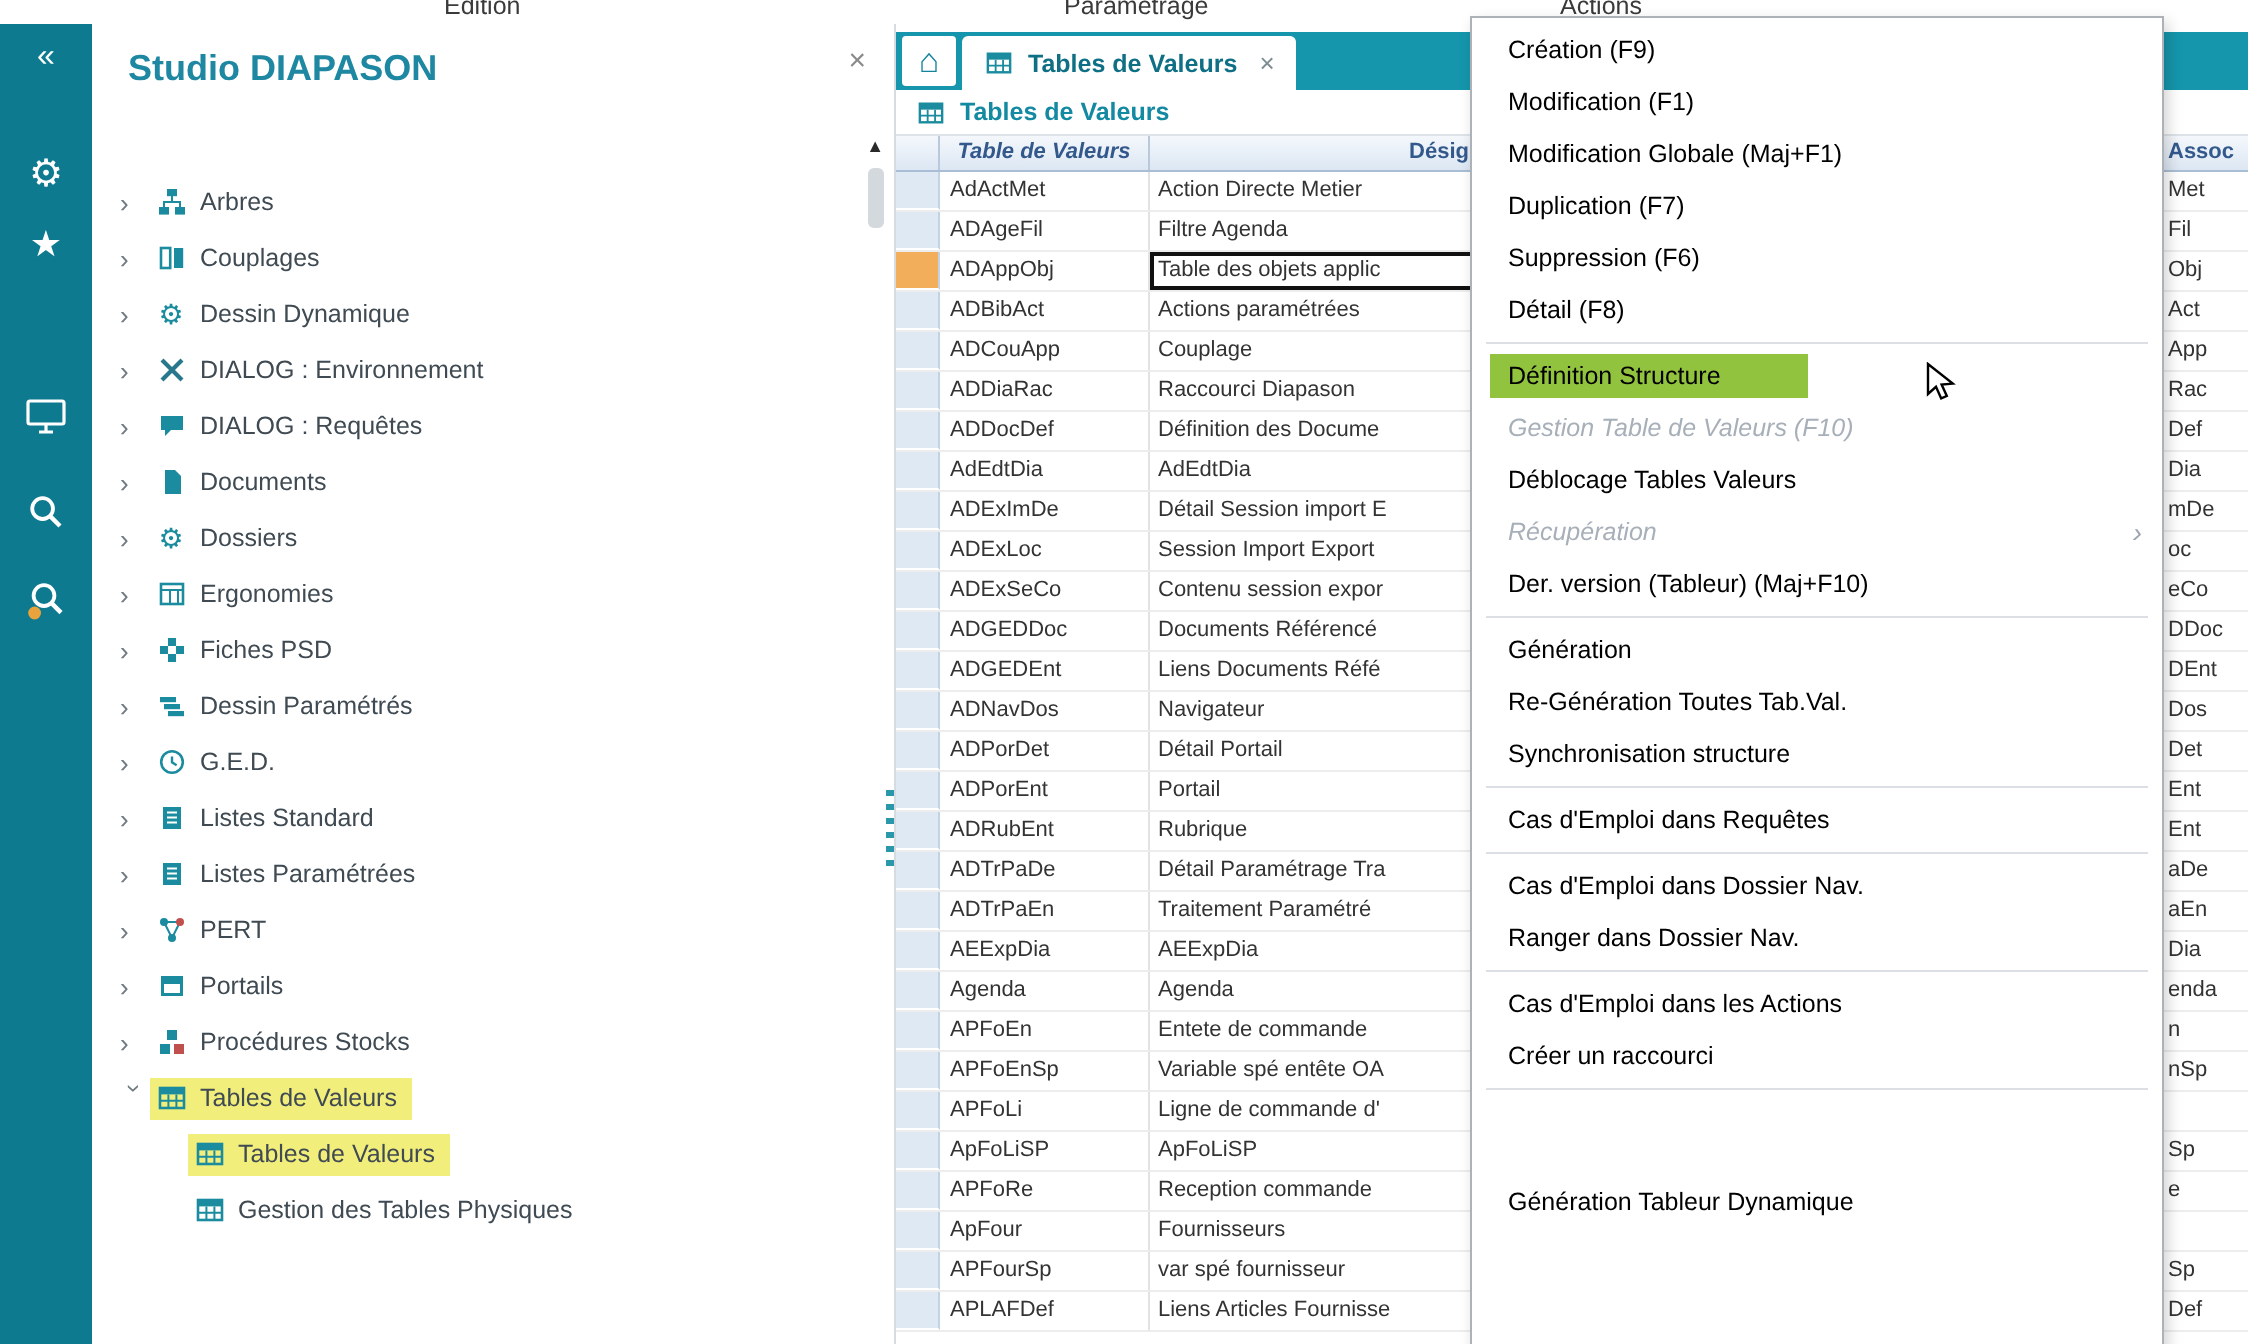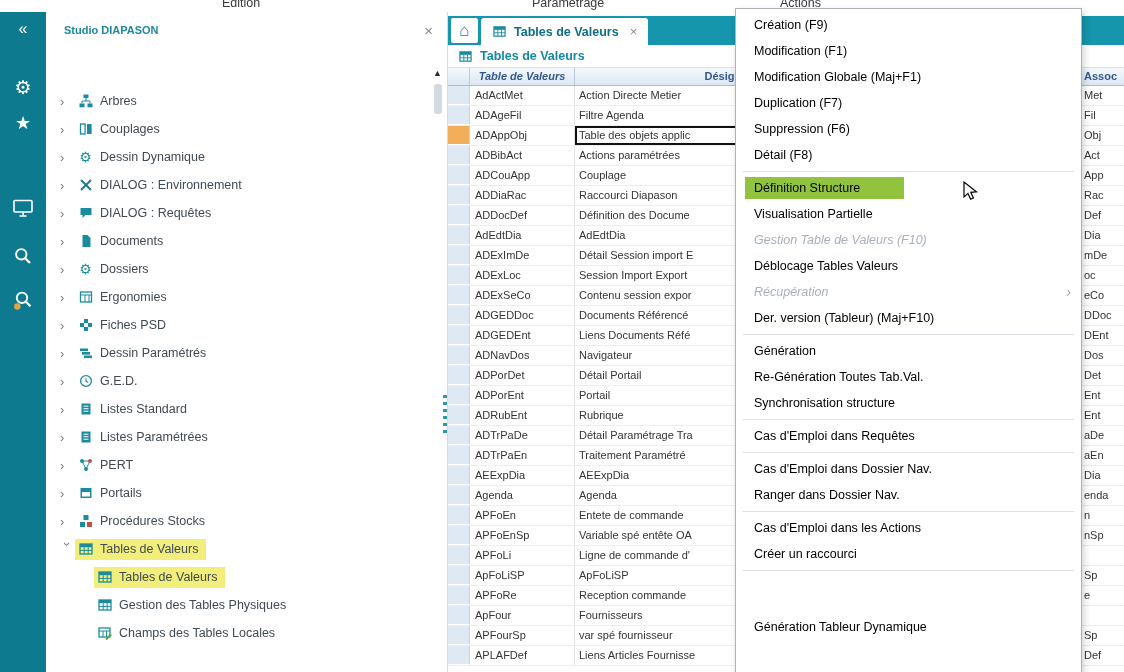--- a/index.html
+++ b/index.html
@@ -12,21 +12,21 @@
   .mb-label{position:absolute;top:-4px;font-size:12.5px;color:#3a3a3a;white-space:nowrap;}
 
   
   .rail{position:absolute;top:12px;left:0;width:46px;height:660px;background:#0D7A90;z-index:4;}
   .rail .ric{position:absolute;left:0;width:46px;text-align:center;color:#fff;cursor:pointer;}
   .ric svg{display:inline-block;vertical-align:middle;}
 
   
   .sidebar{position:absolute;top:12px;left:46px;width:402px;height:660px;background:#fff;border-right:1px solid #D5DBE0;z-index:3;}
   .sb-titlebar{position:relative;height:42px;}
-  .sb-title{position:absolute;left:18px;top:12px;font-size:11px;font-weight:bold;color:#1E87A2;}
+  .sb-title{position:absolute;left:18px;top:12px;font-size:18px;font-weight:bold;color:#1E87A2;}
   .sb-close{position:absolute;right:14px;top:10px;font-size:15px;color:#8a8a8a;cursor:pointer;}
   .tree{position:absolute;top:75px;left:0;right:16px;}
   .titem{display:flex;align-items:center;height:28px;padding-left:14px;font-size:12.5px;color:#3F4A52;cursor:pointer;white-space:nowrap;}
   .chev{width:15px;color:#6E7A82;font-size:13px;flex:none;}
   .chev.open{transform:rotate(90deg);}
   .wrap{display:flex;align-items:center;gap:7px;padding:3px 8px 3px 3px;}
   .titem.hl .wrap{background:#F2EE7B;}
   .titem.child{padding-left:48px;}
   .ti{width:15px;height:15px;flex:none;display:flex;align-items:center;justify-content:center;}
   .ti svg{display:block;}
@@ -334,32 +334,20 @@
             <span class="ti">
               <svg width="14" height="14" viewBox="0 0 14 14">
                 <rect x="1" y="2" width="12" height="10" fill="none" stroke="#1B8C9F" stroke-width="1.3"></rect>
                 <rect x="1" y="2" width="12" height="3.2" fill="#1B8C9F"></rect>
                 <path d="M1 8.4h12M5.2 5.2v6.8M9.2 5.2v6.8" stroke="#1B8C9F" fill="none"></path>
               </svg>
             </span>
             <span>Gestion des Tables Physiques</span>
           </span>
       </div>
-      <div class="titem child">
-        <span class="wrap">
-            <span class="ti">
-              <svg width="14" height="14" viewBox="0 0 14 14">
-                <rect x="1" y="2" width="11" height="9" fill="none" stroke="#1B8C9F" stroke-width="1.3"></rect>
-                <path d="M1 5h11M5 5v6M8.5 5v6" stroke="#1B8C9F" fill="none"></path>
-                <path d="M8 13.5L13.2 8.3" stroke="#61A33C" stroke-width="2"></path>
-              </svg>
-            </span>
-            <span>Champs des Tables Locales</span>
-          </span>
-      </div>
     </div>
   </div>
 
   <div class="main">
     <div class="tabstrip">
       <div class="homebtn">⌂</div>
       <div class="tab">
         <span class="ti">
             <svg width="13" height="13" viewBox="0 0 14 14">
               <rect x="1" y="2" width="12" height="10" fill="none" stroke="#1B8C9F" stroke-width="1.3"></rect>
@@ -569,21 +557,20 @@
 
   <div class="cmenu">
     <div class="mi">Création (F9)</div>
     <div class="mi">Modification (F1)</div>
     <div class="mi">Modification Globale (Maj+F1)</div>
     <div class="mi">Duplication (F7)</div>
     <div class="mi">Suppression (F6)</div>
     <div class="mi">Détail (F8)</div>
     <div class="msep"></div>
     <div class="mi highlight"><span class="green">Définition Structure</span></div>
-    <div class="mi">Visualisation Partielle</div>
     <div class="mi disabled">Gestion Table de Valeurs (F10)</div>
     <div class="mi">Déblocage Tables Valeurs</div>
     <div class="mi disabled"><span>Récupération</span><span class="sub-arrow">›</span></div>
     <div class="mi">Der. version (Tableur) (Maj+F10)</div>
     <div class="msep"></div>
     <div class="mi">Génération</div>
     <div class="mi">Re-Génération Toutes Tab.Val.</div>
     <div class="mi">Synchronisation structure</div>
     <div class="msep"></div>
     <div class="mi">Cas d'Emploi dans Requêtes</div>

